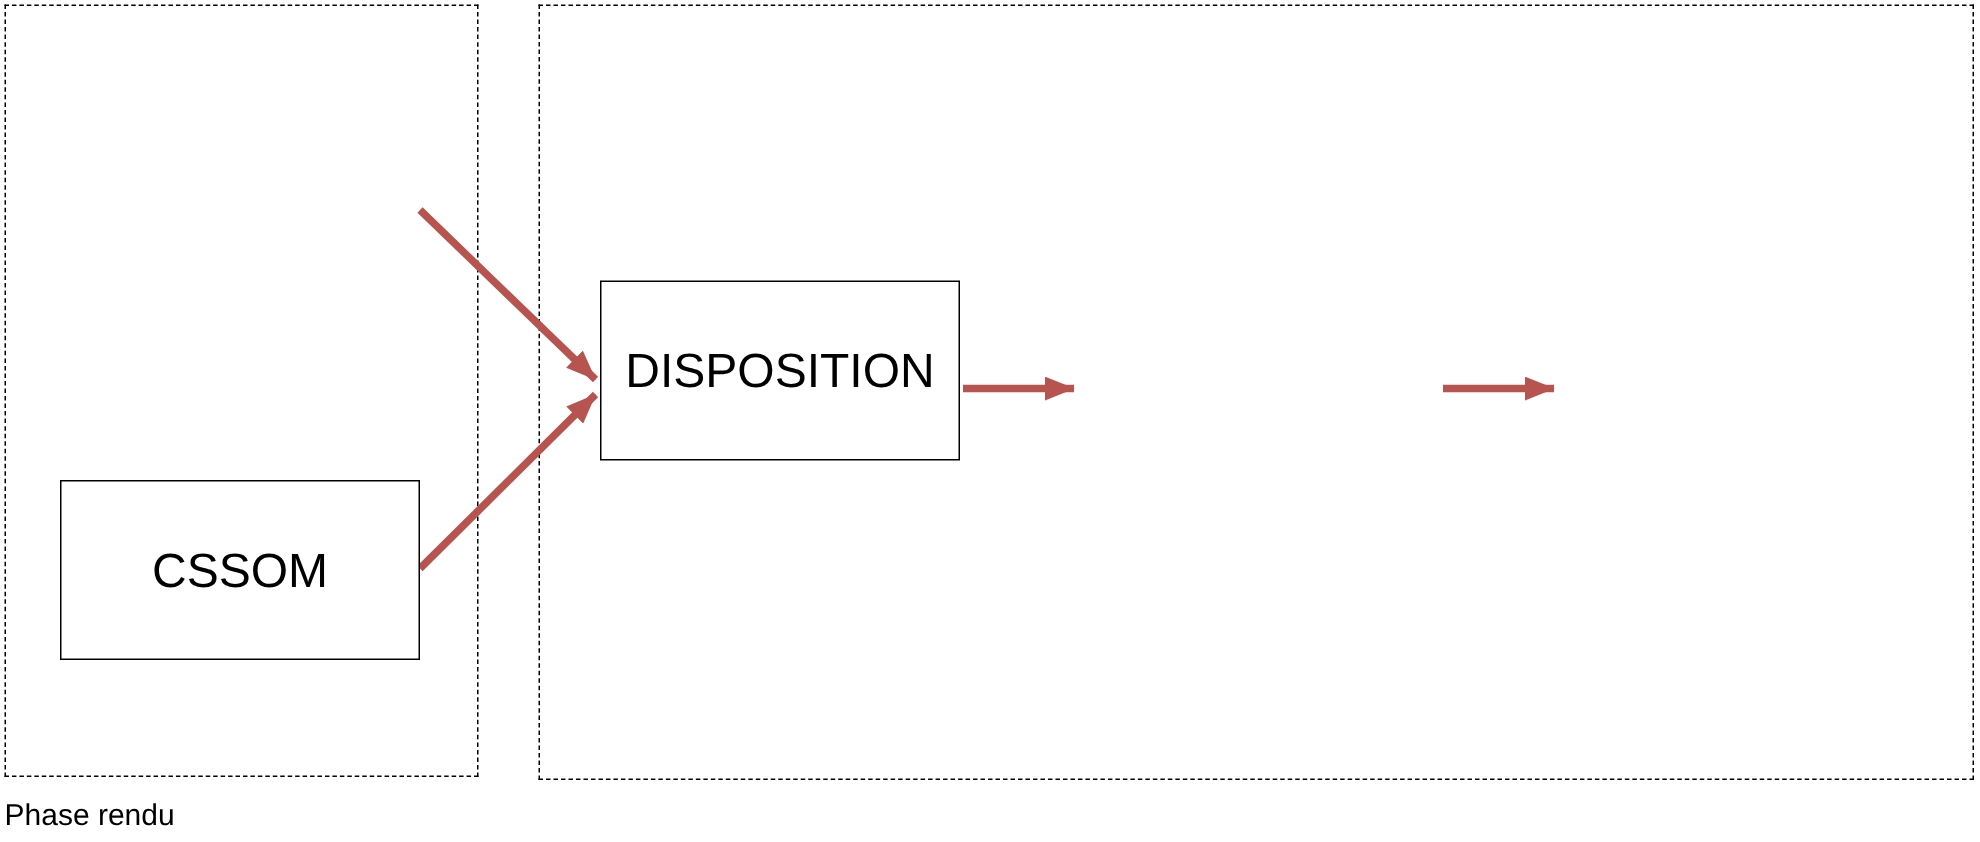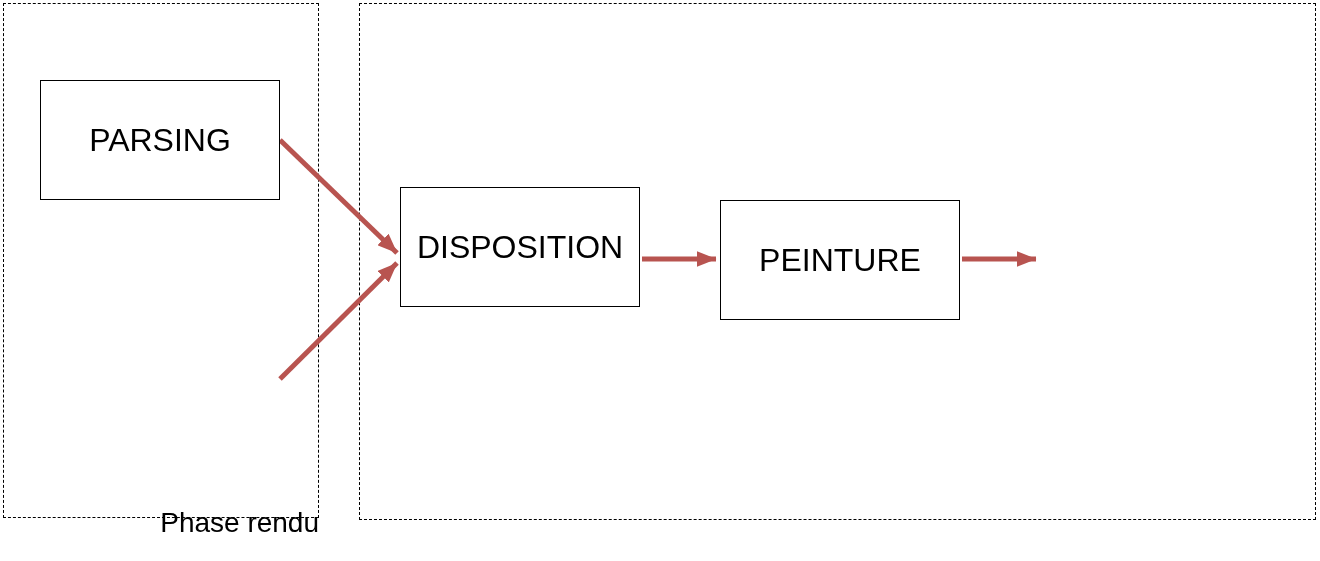--- a/index.html
+++ b/index.html
@@ -24,25 +24,25 @@
   .container-rendu {
     left: 3px; top: 3px;
     width: 316px; height: 515px;
   }
   .container-restitution {
     left: 359px; top: 3px;
     width: 957px; height: 517px;
   }
   .container-label {
     position: absolute;
-    top: 508px;
+    top: 529px;
     height: 30px;
     line-height: 30px;
-    text-align: right;
-    font-size: 28px;
+    text-align: left;
+    font-size: 20px;
     color: #000000;
     white-space: nowrap;
   }
   .label-rendu { left: 3px; width: 316px; }
   .label-restitution { left: 359px; width: 957px; }
   .node {
     position: absolute;
     width: 240px; height: 120px;
     box-sizing: border-box;
     border: 1px solid #000000;
@@ -81,19 +81,18 @@
       <marker id="arrowhead" viewBox="0 0 4 3.2" refX="3.9" refY="1.6" markerWidth="4" markerHeight="3.2" orient="auto">
         <path d="M0,0 L4,1.6 L0,3.2 Z" fill="#b85450"></path>
       </marker>
     </defs>
     <line x1="280" y1="140" x2="397" y2="253" stroke-width="5" marker-end="url(#arrowhead)" stroke="#b85450"></line>
     <line x1="280" y1="379" x2="397" y2="263" stroke-width="5" marker-end="url(#arrowhead)" stroke="#b85450"></line>
     <line x1="642" y1="259" x2="716" y2="259" stroke-width="5" marker-end="url(#arrowhead)" stroke="#b85450"></line>
     <line x1="962" y1="259" x2="1036" y2="259" stroke-width="5" marker-end="url(#arrowhead)" stroke="#b85450"></line>
   </svg>
 
-  <div class="node node-parsing">PARSING</div>
+  <div class="node node-cssom">CSSOM</div>
   <div class="node node-disposition">DISPOSITION</div>
-  <div class="node node-peinture">PEINTURE</div>
 
   <div class="container-label label-rendu">Phase rendu</div>
 
 </div>
 
 </body></html>

